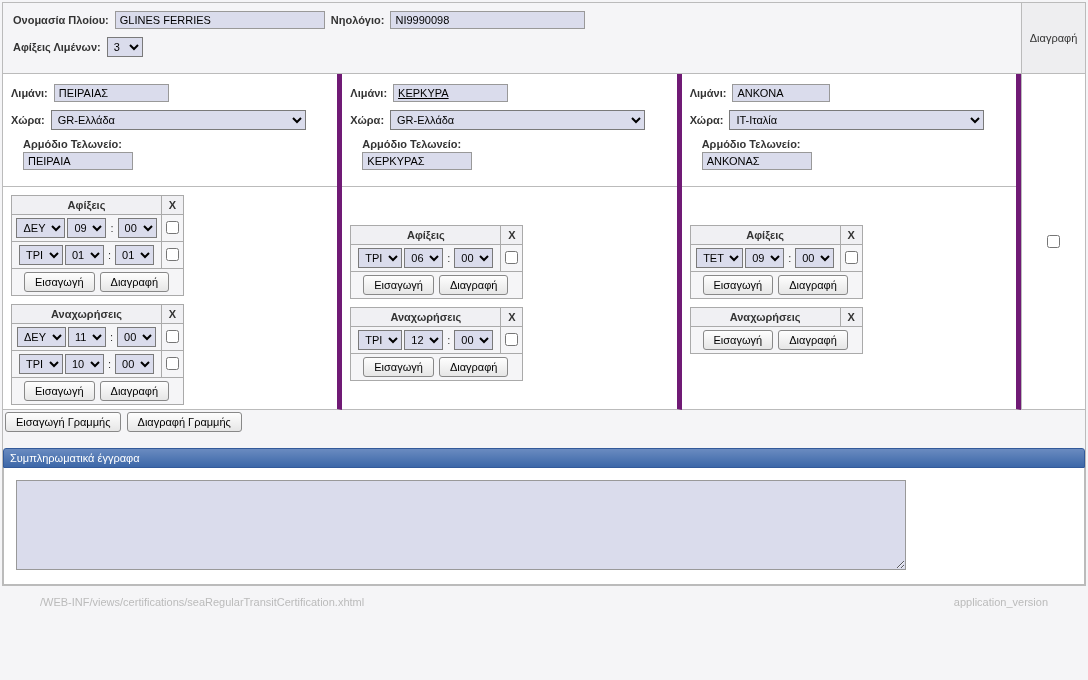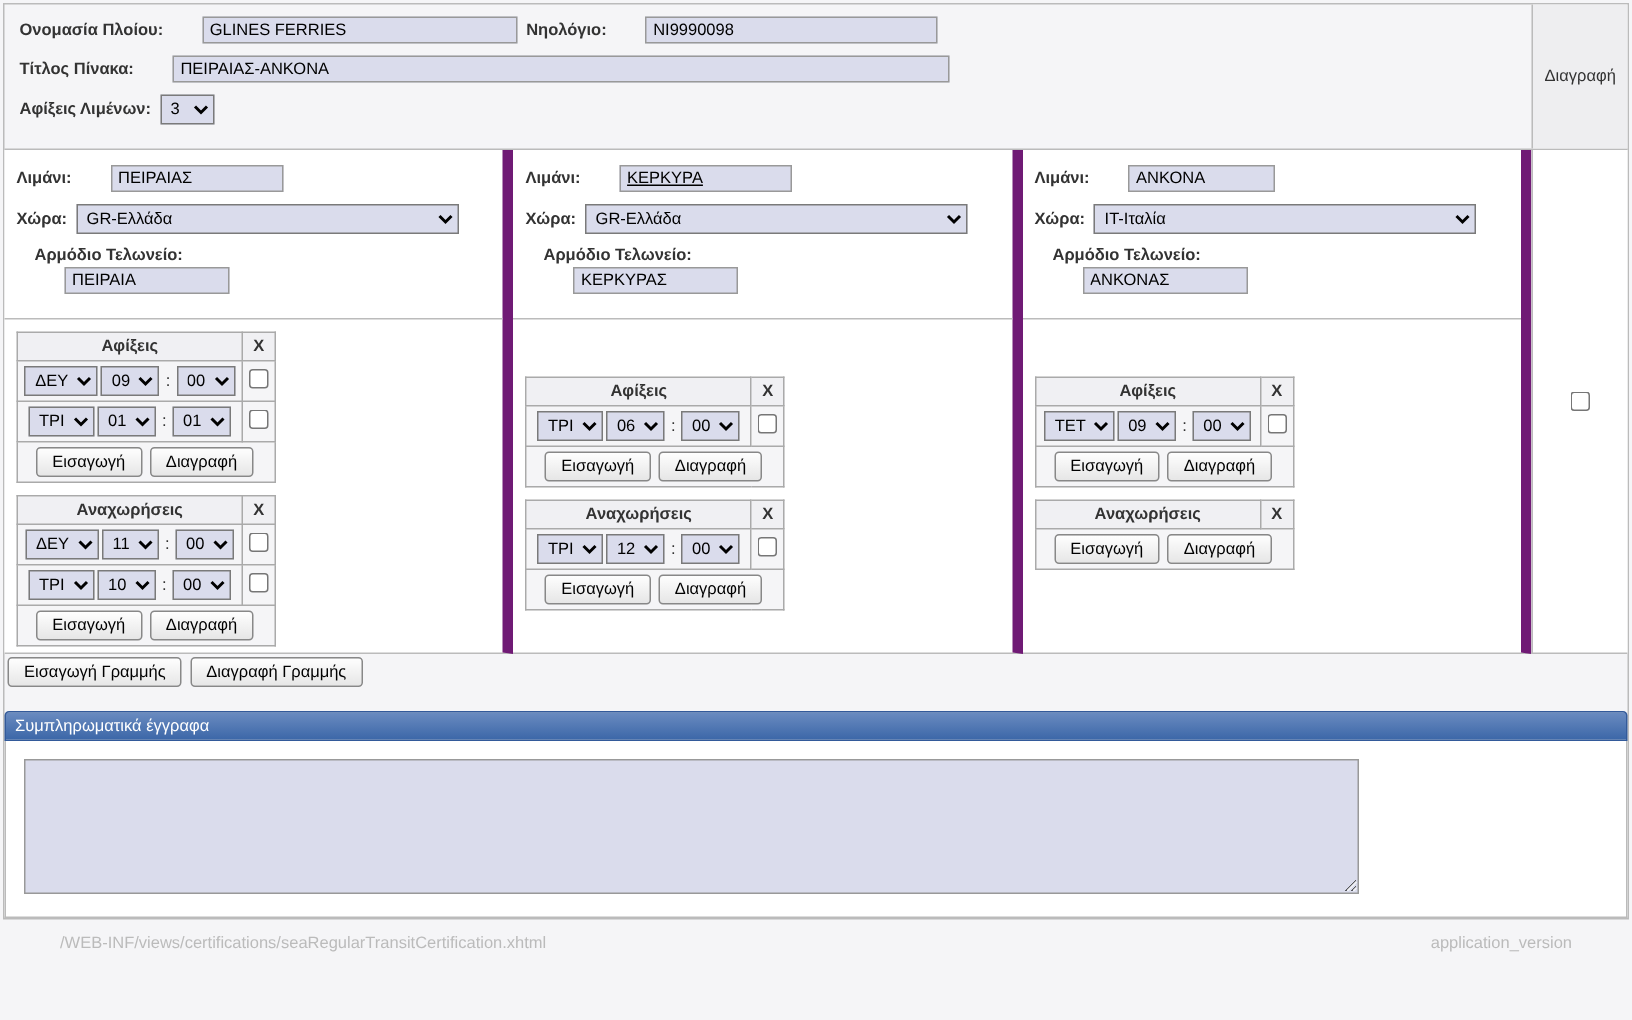--- a/index.html
+++ b/index.html
@@ -41,35 +41,34 @@
   .label {
     font-weight: bold;
     white-space: nowrap;
   }
   .text-input {
     background: #dadcec;
     border: 1px solid #999;
     padding: 2px 4px;
     height: 18px;
     font-size: 11px;
-    margin-left: 20px;
   }
   .select {
     background: #dadcec;
     border: 1px solid #7a7a7a;
     height: 20px;
     font-size: 11px;
     padding: 0 2px;
   }
   .ports-row {
     display: flex;
   }
   .port-col {
     flex: 1;
-    border-right: 7px solid #701a75;
+    border-right: 5px solid #701a75;
     border-bottom: 1px solid #bbb;
     padding: 10px 8px 4px 8px;
     background: #fff;
   }
   .port-col:last-child { border-right: none; }
   .port-col .section-top {
     border-bottom: 1px solid #bbb;
     margin: -10px -8px 0 -8px;
     padding: 10px 8px 8px 8px;
   }
@@ -160,24 +159,20 @@
 
   <div class="top-row">
     <div class="top-left">
       <div class="form-line">
         <span class="label">Ονομασία Πλοίου:</span>
         <input class="text-input" style="width: 210px;" value="GLINES FERRIES">
         <span class="label">Νηολόγιο:</span>
         <input class="text-input" style="width: 195px;" value="NI9990098">
       </div>
       <div class="form-line">
-        <span class="label">Τίτλος Πίνακα:</span>
-        <input class="text-input" style="width: 518px;" value="ΠΕΙΡΑΙΑΣ-ΑΝΚΟΝΑ">
-      </div>
-      <div class="form-line">
         <span class="label">Αφίξεις Λιμένων:</span>
         <select class="select" style="width:36px">
           <option>3</option>
         </select>
       </div>
     </div>
     <div class="top-right">
       <span>Διαγραφή</span>
     </div>
   </div>

